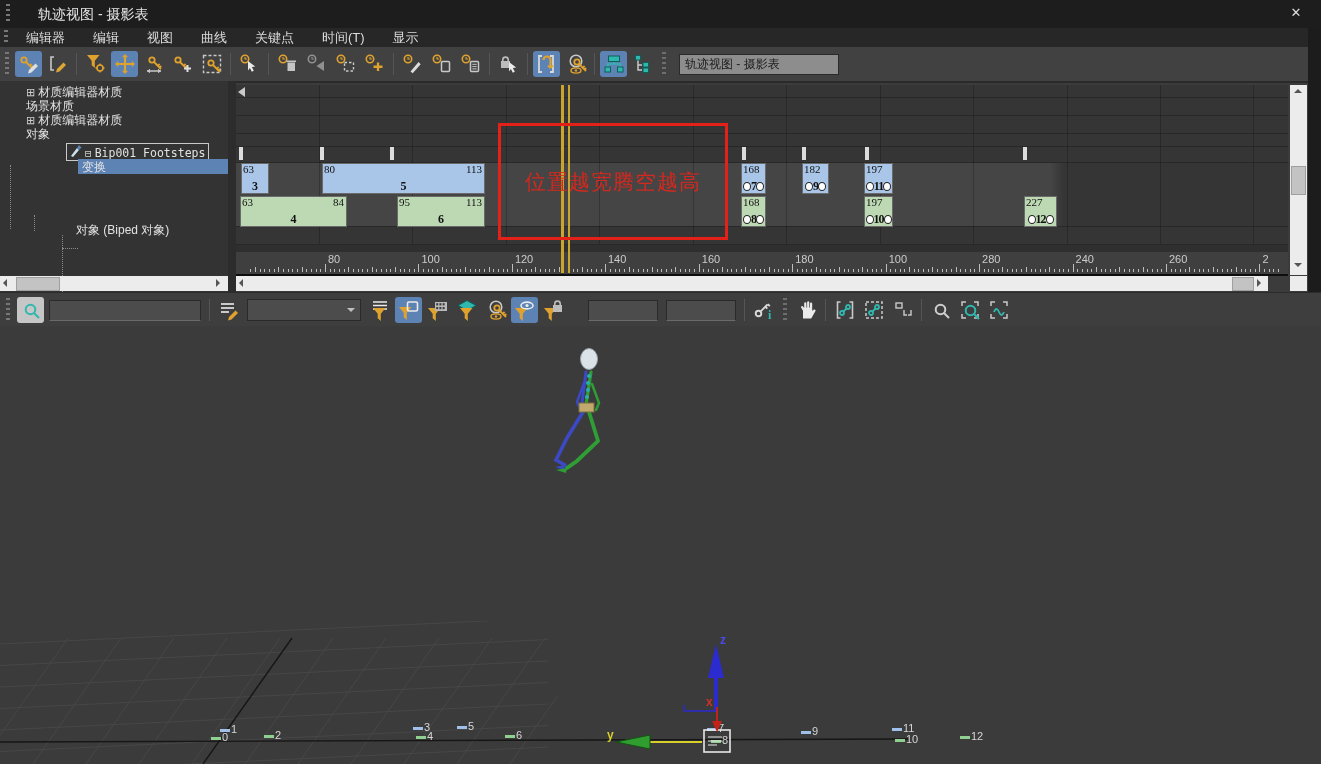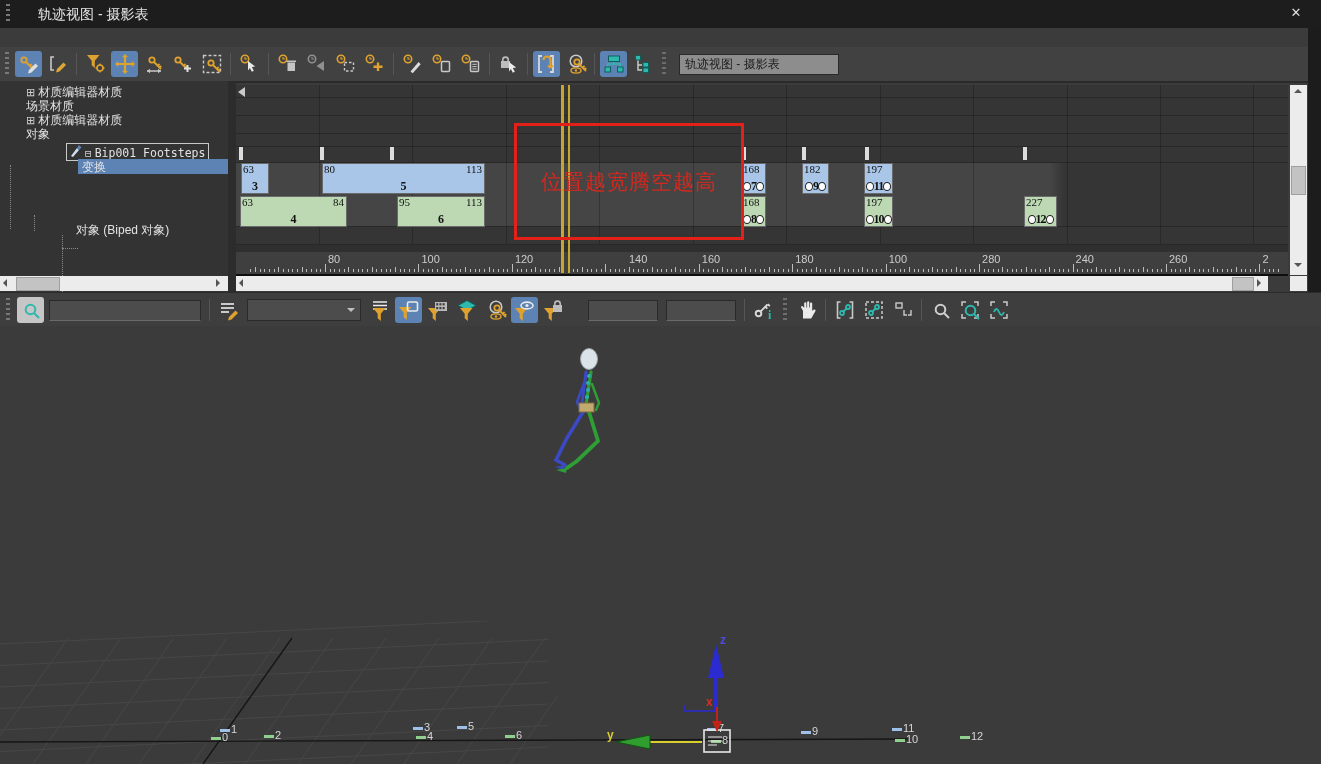--- a/index.html
+++ b/index.html
@@ -67,20 +67,30 @@
 <body>
 
 <div id="win">
 
   <div id="titlebar" class="abs">
     <div class="abs grip" style="left:6px;top:4px;height:20px;"></div>
     <div id="title" class="abs">轨迹视图 - 摄影表</div>
     <div id="closebtn" class="abs">✕</div>
   </div>
 
+  <div id="menubar" class="abs">
+    <div class="grip" style="height:15px;margin:0 4px;"></div>
+  <div class="menuitem">编辑器</div>
+      <div class="menuitem">编辑</div>
+      <div class="menuitem">视图</div>
+      <div class="menuitem">曲线</div>
+      <div class="menuitem">关键点</div>
+      <div class="menuitem">时间(T)</div>
+      <div class="menuitem">显示</div>
+    </div>
 
   <div id="toolbar1" class="abs">
     <div class="grip" style="height:24px;margin:0 5px;"></div>
   <div class="tbtn active">
         <svg width="22" height="22" viewBox="0 0 22 22">
           <g transform="translate(0,1)" stroke="#e0a22e" fill="none" stroke-width="1.8">
             <circle cx="6" cy="6" r="2.7"></circle>
             <path d="M8 8l7 7m-3.2-3.2 1.8-1.8m-.2 3.8 1.8-1.8"></path>
           </g>
           <path transform="translate(11,9)" d="M0 8l6.5-6.5 2.5 2.5L2.5 10.5-1 11.5z" fill="#dedede"></path>
@@ -503,21 +513,21 @@
       <div class="rtick" style="left: 1014.1px; height: 3px;"></div>
       <div class="rtick" style="left: 1018.77px; height: 3px;"></div>
       <div class="rtick" style="left: 1023.44px; height: 8px;"></div>
       <div class="rtick" style="left: 1028.11px; height: 3px;"></div>
       <div class="rtick" style="left: 1032.78px; height: 3px;"></div>
       <div class="rtick" style="left: 1037.46px; height: 3px;"></div>
       <div class="rtick" style="left: 1042.13px; height: 3px;"></div>
       <div class="rlabel" style="left: 92px;">80</div>
       <div class="rlabel" style="left: 185.444px;">100</div>
       <div class="rlabel" style="left: 278.888px;">120</div>
-      <div class="rlabel" style="left: 393px;">140</div>
+      <div class="rlabel" style="left: 372px;">140</div>
       <div class="rlabel" style="left: 465.776px;">160</div>
       <div class="rlabel" style="left: 559.22px;">180</div>
       <div class="rlabel" style="left: 652.664px;">100</div>
       <div class="rlabel" style="left: 746.108px;">280</div>
       <div class="rlabel" style="left: 839.552px;">240</div>
       <div class="rlabel" style="left: 932.996px;">260</div>
       <div class="rlabel" style="left: 1026.44px;">2</div>
     </div>
   <div id="leftmark" class="abs"></div>
   <div id="trackdeco">
@@ -586,21 +596,21 @@
         <span class="bn" style="letter-spacing: -1px;"><span class="dot"></span><b>10</b><span class="dot"></span></span>
       </div>
       <div class="abs blk b" style="left: 1024px; width: 31px; top: 196px;">
         <span class="bs">227</span>
         <span class="bn" style="letter-spacing: -1px;"><span class="dot"></span><b>12</b><span class="dot"></span></span>
       </div>
       <div class="abs tslider" style="left: 561px;"></div>
       <div class="abs tslider" style="left: 567.5px;"></div>
     </div>
 
-  <div class="abs redbox" style="left:514px;top:123px;width:224px;height:111px;">
+  <div class="abs redbox" style="left:498px;top:123px;width:224px;height:111px;">
     <span>位置越宽腾空越高</span>
   </div>
 
   <div class="abs sb" style="left:236px;top:276px;width:1032px;height:15px;">
     <div class="abs arr" style="left:3px;top:3px;border-right-color:#555;border-left:0;"></div>
     <div class="abs sbthumb" style="left:996px;top:1px;width:20px;height:12px;"></div>
     <div class="abs arr" style="left:1021px;top:3px;border-left-color:#555;border-right:0;"></div>
   </div>
   <div class="abs sb" style="left:1290px;top:276px;width:17px;height:15px;"></div>
 

